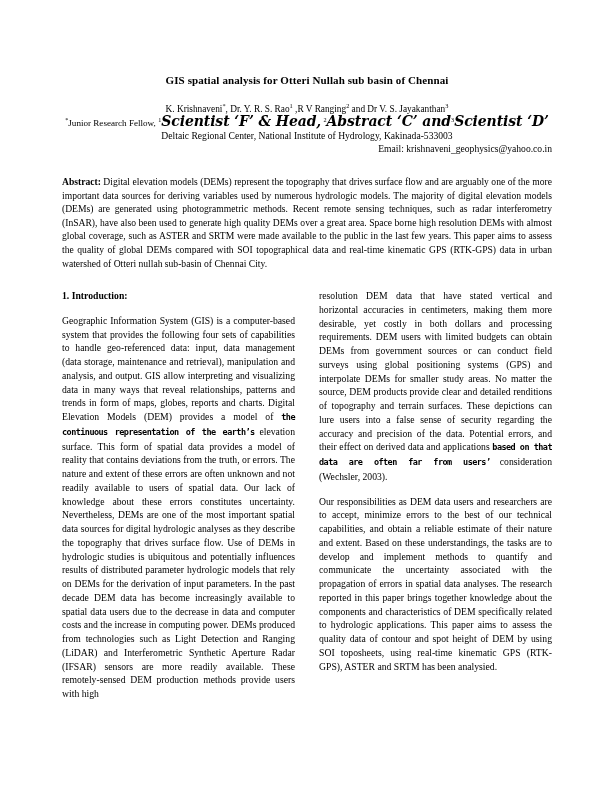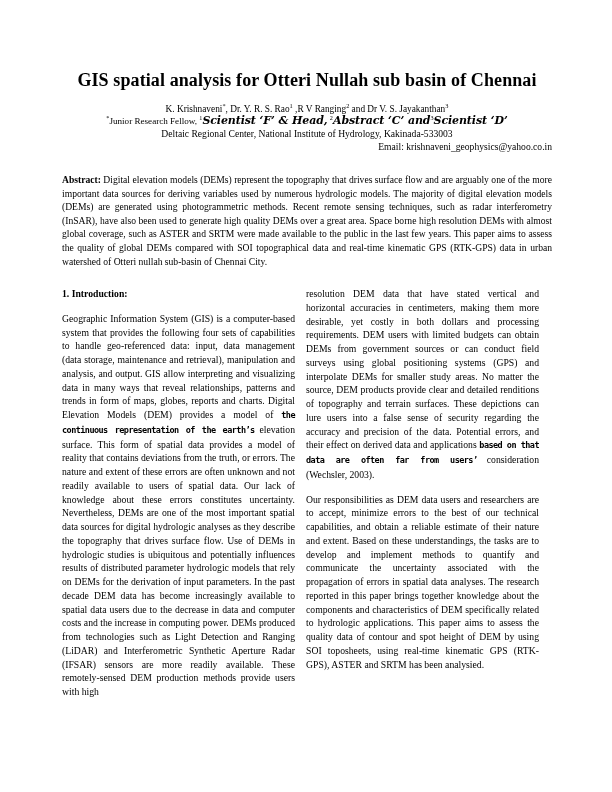--- a/index.html
+++ b/index.html
@@ -25,21 +25,21 @@
   .inner {
     position: absolute;
     left: 62px;
     top: 0;
     width: 490px;
   }
 
   
   .title {
     text-align: center;
-    font-size: 18px;
+    font-size: 11px;
     font-weight: bold;
     line-height: 20px;
     margin-top: 70px;
     letter-spacing: 0.1px;
   }
   .title .l2 { display: block; }
 
   .authors {
     text-align: center;
     font-size: 9.3px;
@@ -49,21 +49,21 @@
   .affil {
     text-align: center;
     font-size: 9.1px;
     line-height: 12px;
     margin-top: 0px;
   }
   .affil .it {
     font-style: italic;
     font-weight: bold;
     font-family: "DejaVu Serif", serif;
-    font-size: 11px;
+    font-size: 14px;
     letter-spacing: -0.1px;
   }
   .inst {
     text-align: center;
     font-size: 9.6px;
     line-height: 12.5px;
     margin-top: 1px;
   }
   .email {
     text-align: right;
@@ -89,21 +89,21 @@
     margin-top: 15px;
     font-size: 9.6px;
     line-height: 13.6px;
     text-align: justify;
   }
 
   
   .columns {
     margin-top: 19px;
     display: flex;
-    gap: 11px;
+    gap: 24px;
   }
   .col {
     width: 233px;
     font-size: 9.7px;
     line-height: 13.75px;
     text-align: justify;
   }
   .col p { margin: 0; }
   .col p + p { margin-top: 11px; }
   .sec-head {

